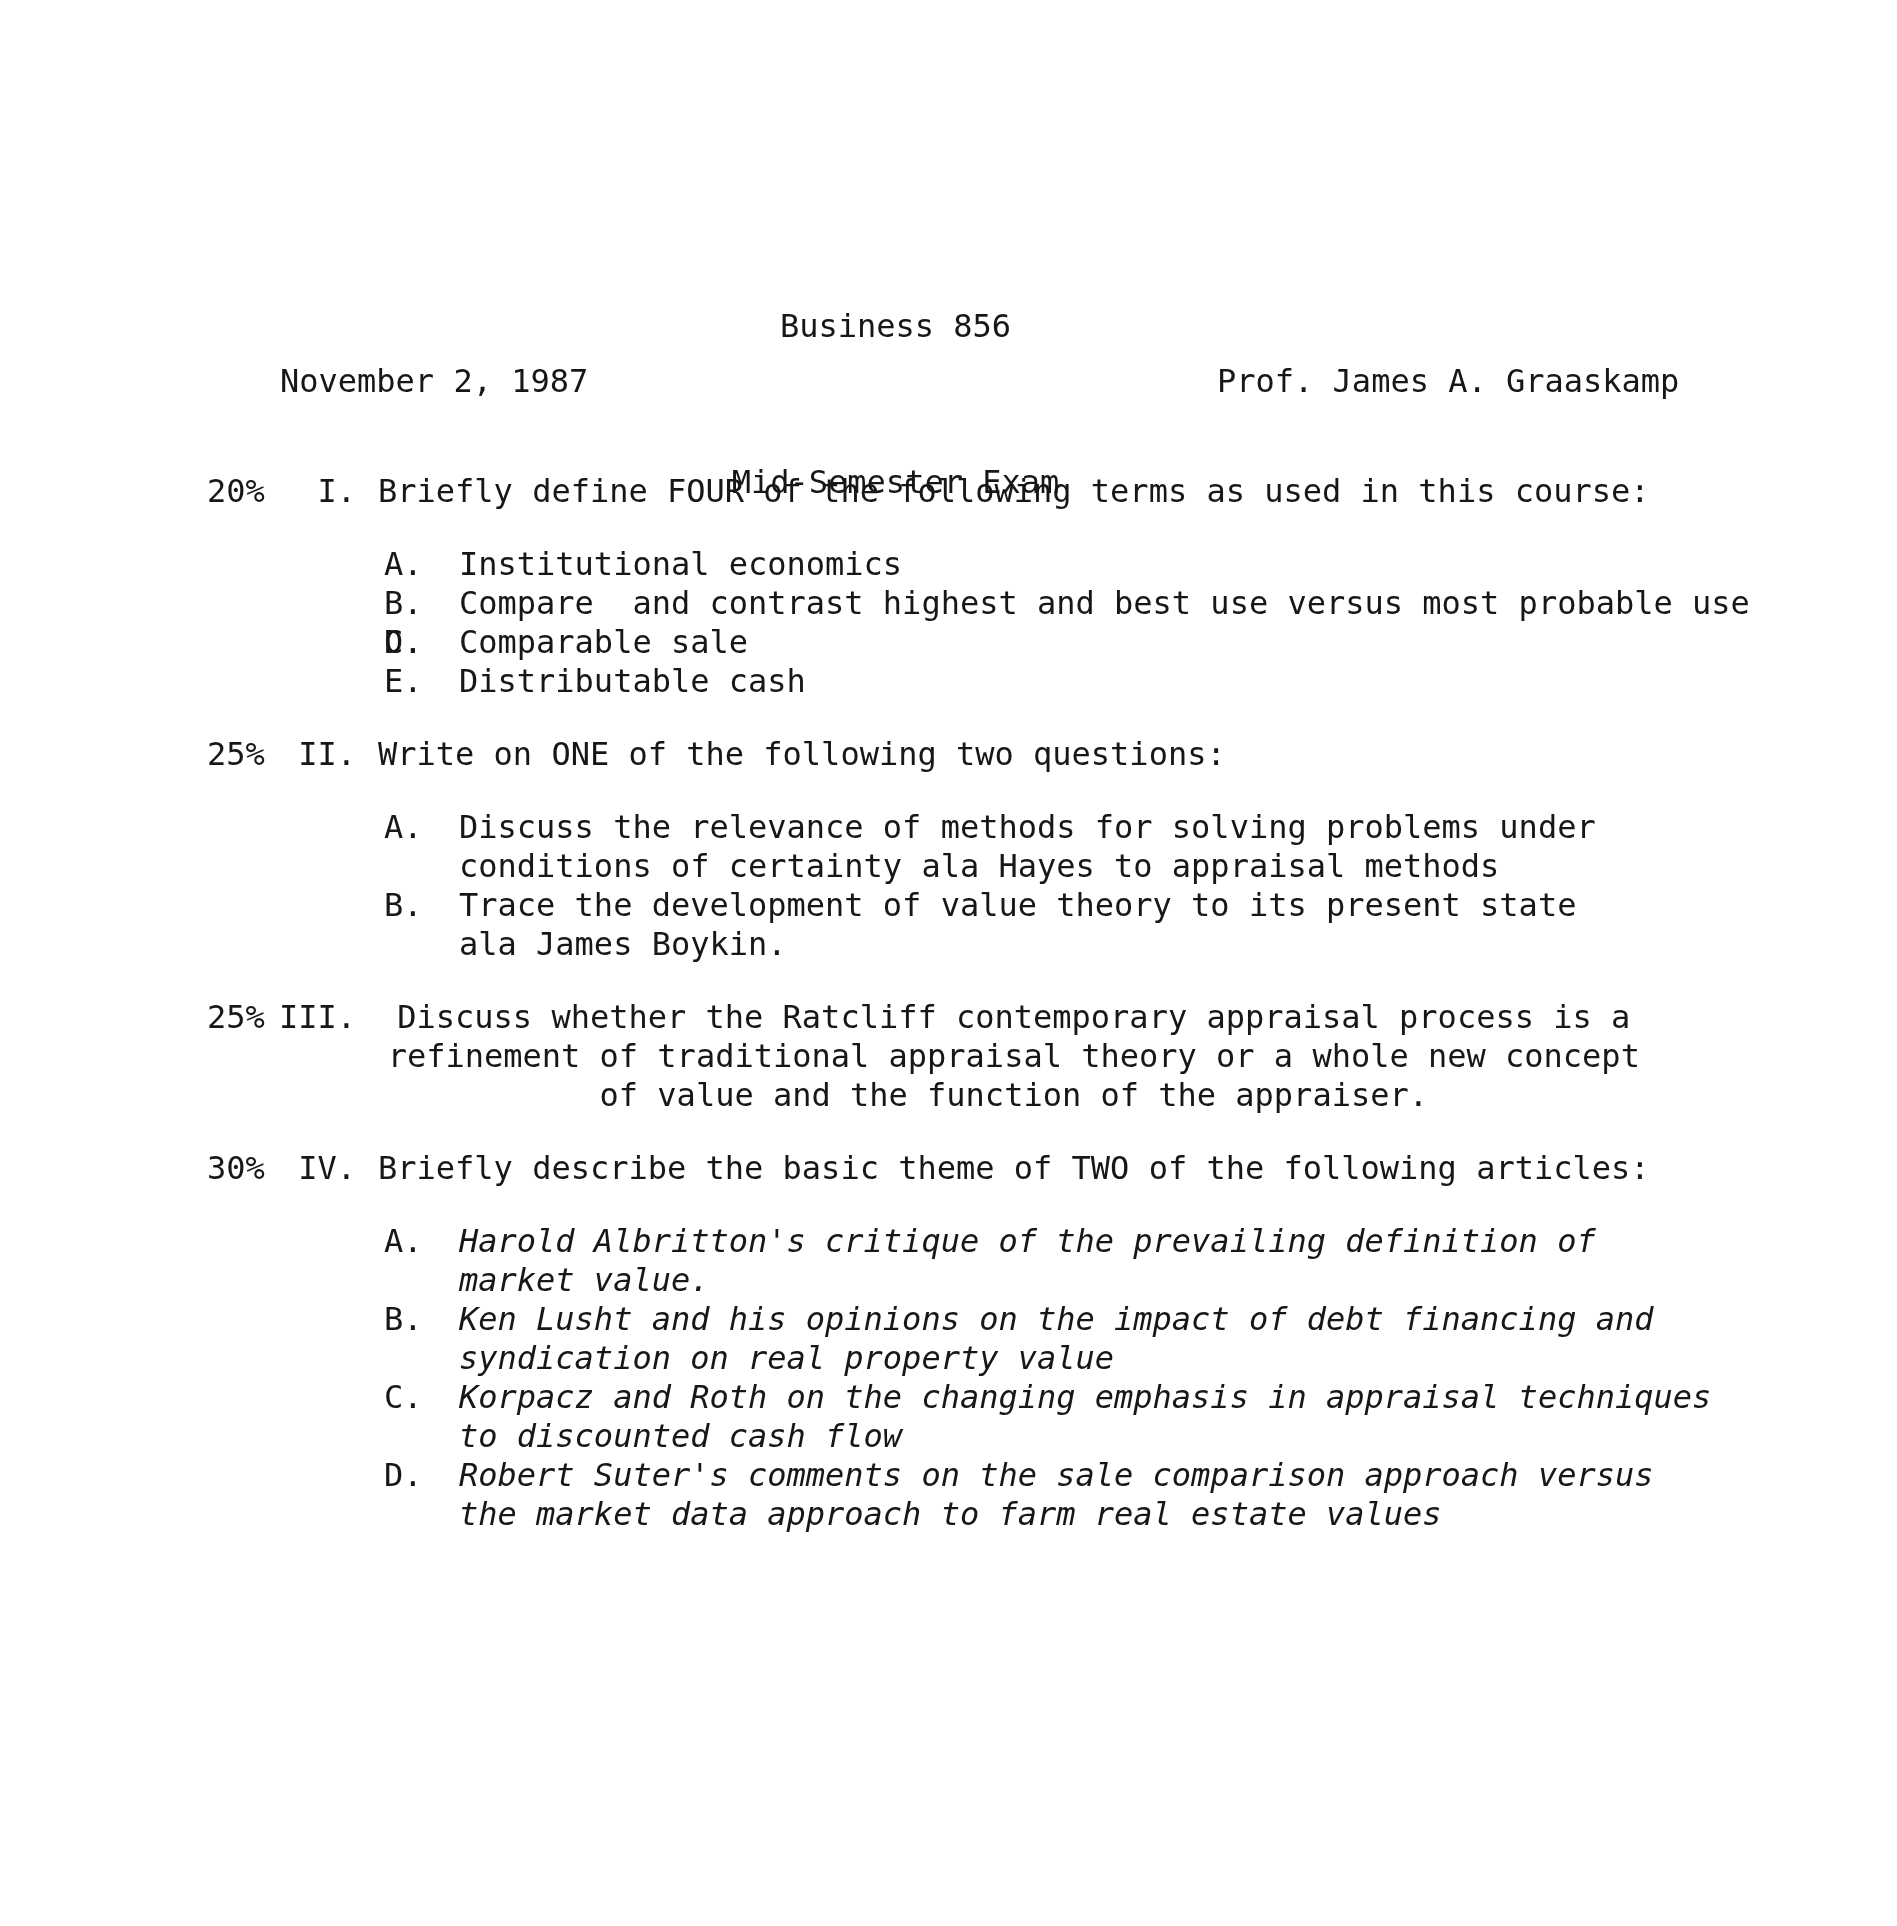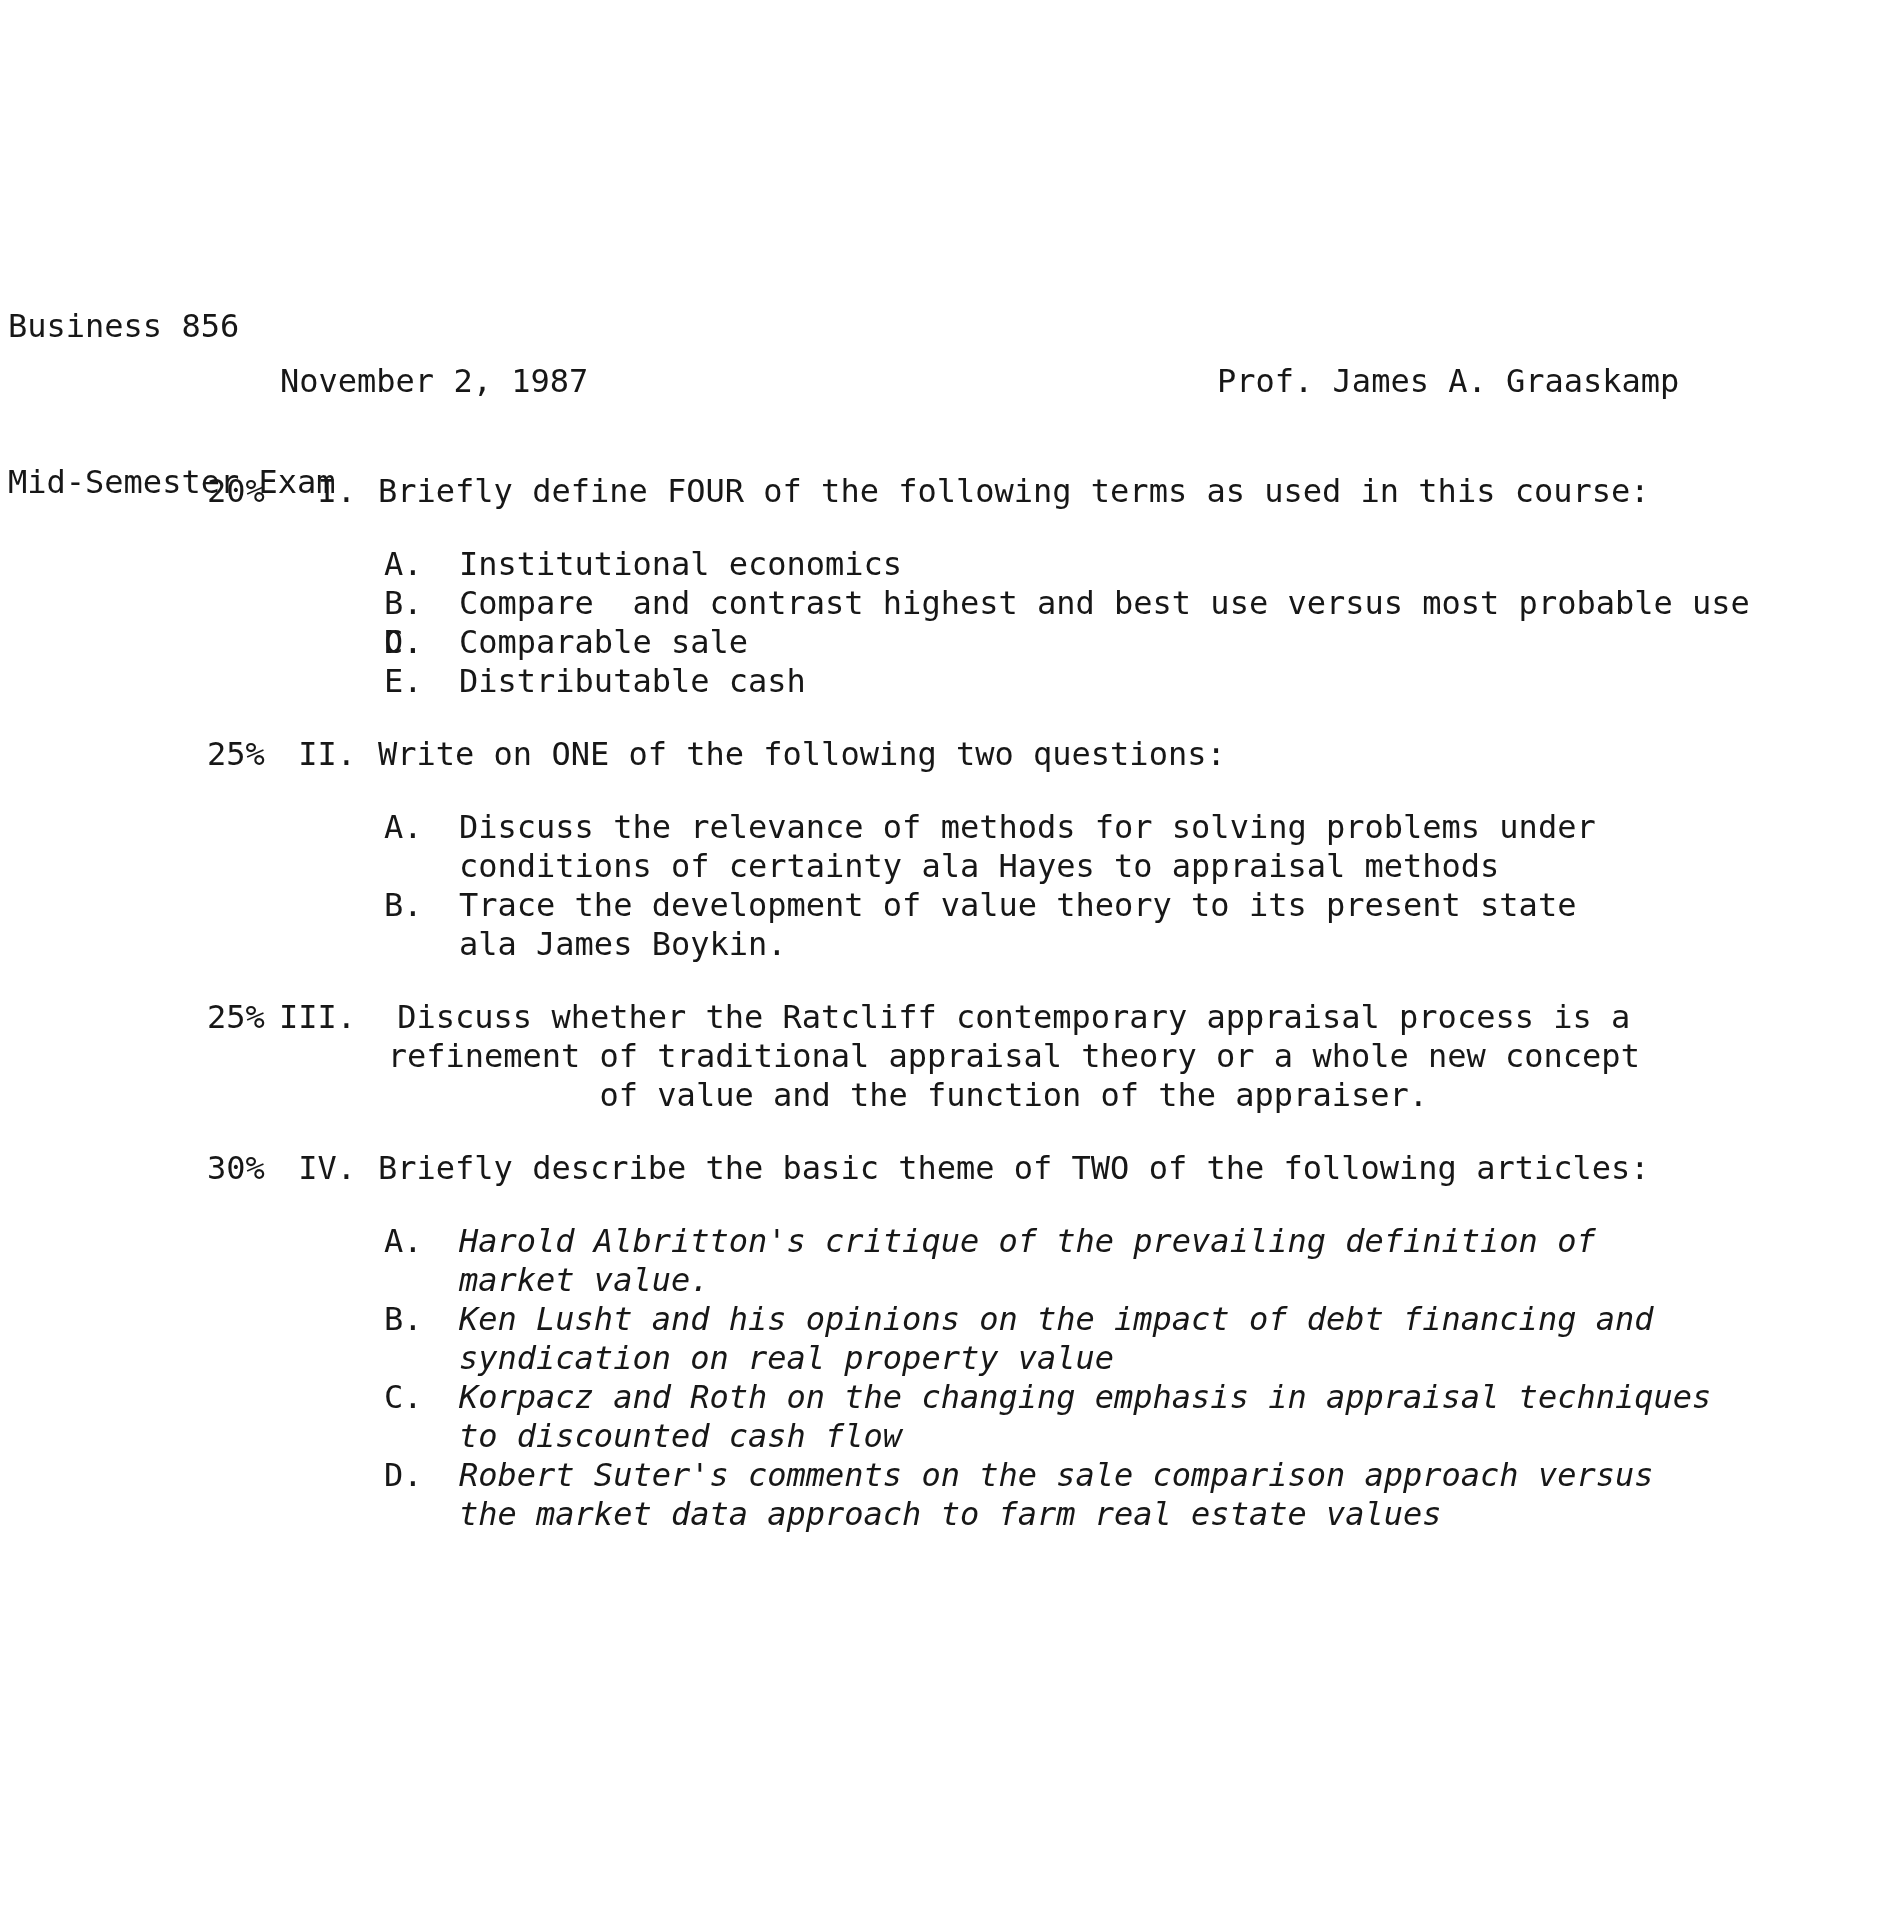--- a/index.html
+++ b/index.html
@@ -19,23 +19,23 @@
   }
   .page {
     position: absolute;
     inset: 0;
     background: #ffffff;
   }
   
   .header {
     position: absolute;
     top: 196px;
-    left: 8px;
+    left: 0;
     width: 1791px;
-    text-align: left;
+    text-align: center;
     line-height: 52px;
     white-space: pre;
   }
   
   .byline {
     position: absolute;
     top: 362px;
     left: 0;
     width: 1897px;
     height: 39px;

